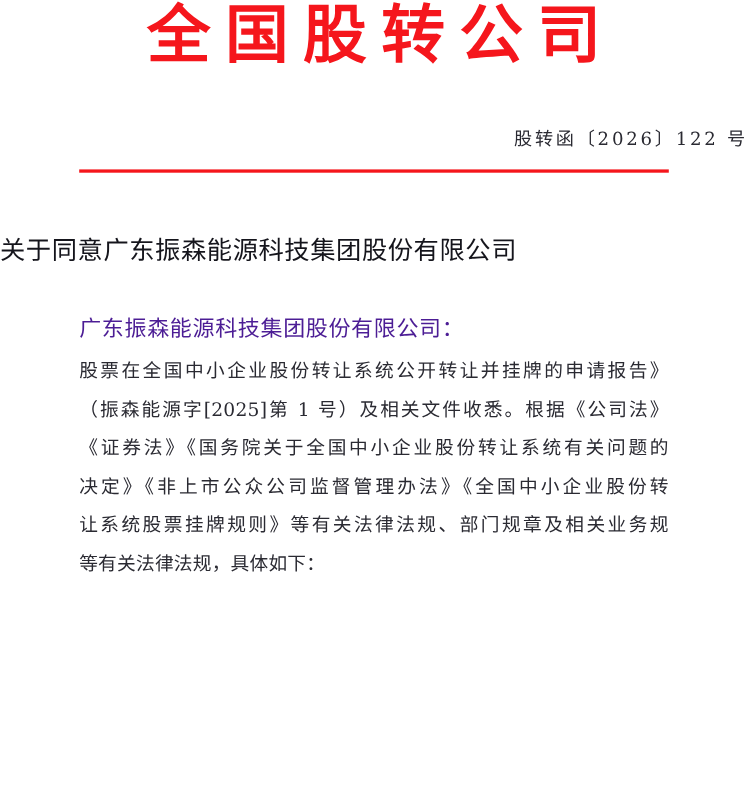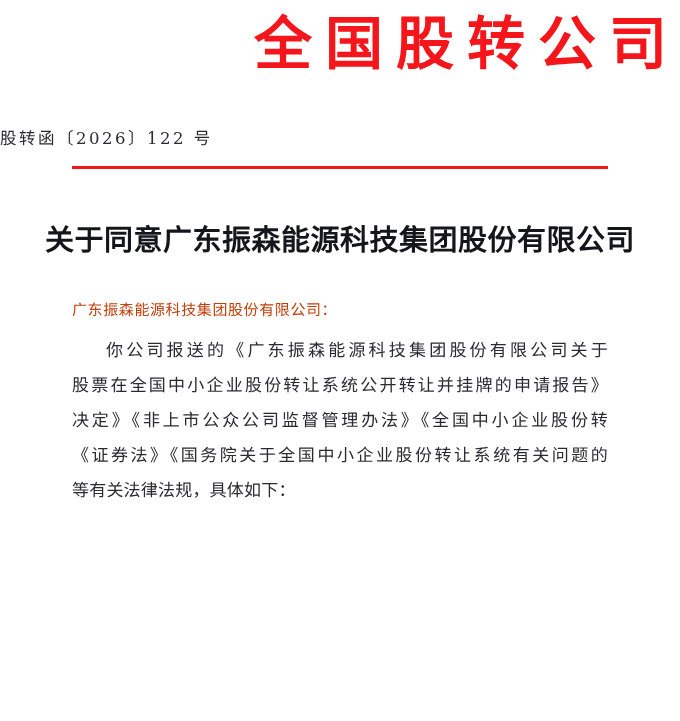--- a/index.html
+++ b/index.html
@@ -20,39 +20,38 @@
     width: 680px;
     height: 721px;
     box-sizing: border-box;
     position: relative;
     background: #ffffff;
   }
 
   
   .masthead {
     width: 100%;
-    text-align: right;
-    margin-top: 12px;
+    text-align: center;
   }
   .masthead-title {
     color: #f5161c;
     font-family: "DejaVu Serif", "Liberation Serif", serif;
     font-weight: 700;
     font-size: 58px;
     line-height: 1.12;
     letter-spacing: 13px;
     text-indent: 13px;
     margin: 0;
     white-space: nowrap;
   }
 
   
   .doc-number-row {
     width: 100%;
-    text-align: left;
+    text-align: right;
     margin-top: 48px;
   }
   .doc-number {
     display: inline-block;
     font-family: "DejaVu Serif", "Liberation Serif", serif;
     font-size: 16.5px;
     color: #2a2a32;
     letter-spacing: 2.5px;
     white-space: nowrap;
   }
@@ -67,42 +66,42 @@
   .red-rule {
     width: 536px;
     height: 3px;
     background: #f5161c;
   }
 
   
   .doc-title {
     margin: 0;
     padding-top: 48px;
-    text-align: center;
+    text-align: left;
     font-family: "DejaVu Serif", "Liberation Serif", serif;
-    font-weight: 700;
-    font-size: 29px;
+    font-weight: 400;
+    font-size: 23px;
     line-height: 46px;
     color: #15151c;
     letter-spacing: 0.5px;
   }
   .doc-title .title-line {
     display: block;
     white-space: nowrap;
   }
 
   
   .body-block {
     padding: 0 72px 0 72px;
     margin-top: 30px;
   }
   .addressee {
     font-family: "DejaVu Serif", "Liberation Serif", serif;
-    font-size: 15px;
-    color: #c2410c;
+    font-size: 20px;
+    color: #4c1d95;
     line-height: 35px;
     letter-spacing: 0.6px;
     white-space: nowrap;
   }
   .body-lines {
     margin-top: 5px;
   }
   .body-line {
     font-family: "DejaVu Serif", "Liberation Serif", serif;
     font-size: 17px;
@@ -138,21 +137,22 @@
   </div>
 
   <div class="doc-title">
     <span class="title-line">关于同意广东振森能源科技集团股份有限公司</span>
   </div>
 
   <div class="body-block">
     <div class="addressee">广东振森能源科技集团股份有限公司：</div>
 
     <div class="body-lines">
-      <div class="body-line indent">你公司报送的《广东振森能源科技集团股份有限公司关于</div>
       <div class="body-line">股票在全国中小企业股份转让系统公开转让并挂牌的申请报告》</div>
+      <div class="body-line">（振森能源字[2025]第 1 号）及相关文件收悉。根据《公司法》</div>
+      <div class="body-line">《证券法》《国务院关于全国中小企业股份转让系统有关问题的</div>
       <div class="body-line">决定》《非上市公众公司监督管理办法》《全国中小企业股份转</div>
-      <div class="body-line">《证券法》《国务院关于全国中小企业股份转让系统有关问题的</div>
+      <div class="body-line">让系统股票挂牌规则》等有关法律法规、部门规章及相关业务规</div>
       <div class="body-line last">等有关法律法规，具体如下：</div>
     </div>
   </div>
 
 </div>
 
 </body></html>

